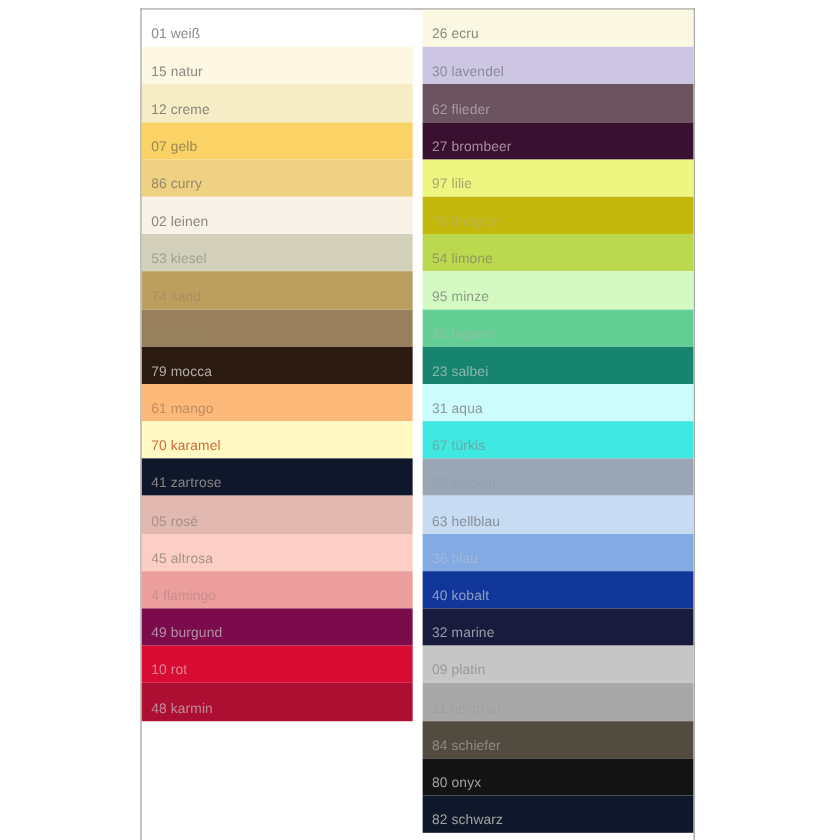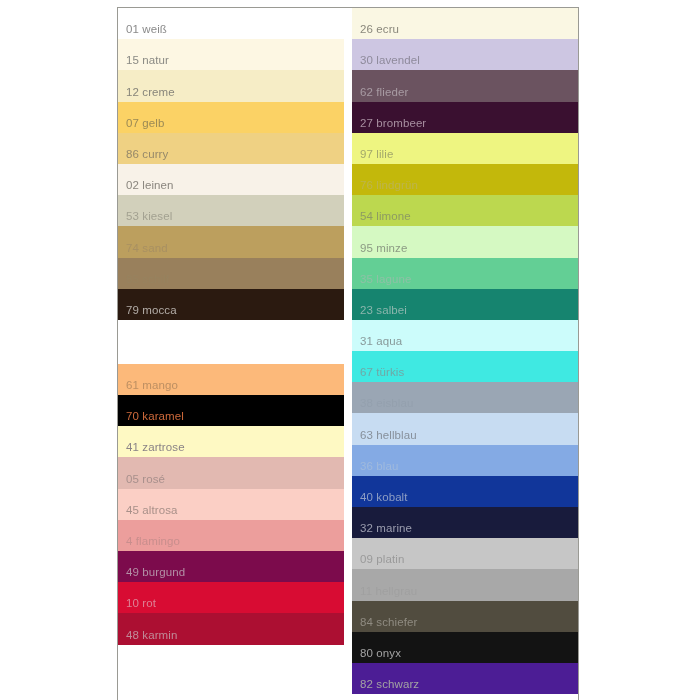--- a/index.html
+++ b/index.html
@@ -103,27 +103,27 @@
         </div>
         <div class="swatch-row" style="background: rgb(188, 159, 94);">
           <span class="swatch-label" style="color: rgb(168, 144, 98);">74 sand</span>
         </div>
         <div class="swatch-row" style="background: rgb(153, 128, 92);">
           <span class="swatch-label" style="color: rgb(151, 130, 95);">85 schilf</span>
         </div>
         <div class="swatch-row" style="background: rgb(43, 26, 16);">
           <span class="swatch-label" style="color: rgb(179, 173, 168);">79 mocca</span>
         </div>
-        <div class="swatch-row" style="background: rgb(252, 185, 122); margin-top: 44px;">
+        <div class="swatch-row" style="background: rgb(252, 185, 122);">
           <span class="swatch-label" style="color: rgb(189, 143, 98);">61 mango</span>
         </div>
-        <div class="swatch-row" style="background: #000000; text-align: center;">
+        <div class="swatch-row" style="background: #fef9c3; text-align: center;">
           <span class="swatch-label" style="color: rgb(207, 106, 59);">70 karamel</span>
         </div>
-        <div class="swatch-row" style="background: #fef9c3;">
+        <div class="swatch-row" style="background: #0f172a;">
           <span class="swatch-label" style="color: rgb(138, 131, 134);">41 zartrose</span>
         </div>
         <div class="swatch-row" style="background: rgb(226, 185, 177);">
           <span class="swatch-label" style="color: rgb(168, 144, 140);">05 rosé</span>
         </div>
         <div class="swatch-row" style="background: rgb(251, 207, 197);">
           <span class="swatch-label" style="color: rgb(168, 144, 137);">45 altrosa</span>
         </div>
         <div class="swatch-row" style="background: rgb(236, 158, 156);">
           <span class="swatch-label" style="color: rgb(201, 142, 141);">4 flamingo</span>
@@ -195,18 +195,18 @@
         </div>
         <div class="swatch-row" style="background: rgb(168, 168, 168);">
           <span class="swatch-label" style="color: rgb(160, 160, 160);">11 hellgrau</span>
         </div>
         <div class="swatch-row" style="background: rgb(81, 76, 63);">
           <span class="swatch-label" style="color: rgb(143, 139, 129);">84 schiefer</span>
         </div>
         <div class="swatch-row" style="background: rgb(19, 19, 19);">
           <span class="swatch-label" style="color: rgb(163, 163, 163);">80 onyx</span>
         </div>
-        <div class="swatch-row" style="background: #4c1d95;">
+        <div class="swatch-row" style="background: #0f172a;">
           <span class="swatch-label" style="color: rgb(163, 163, 163);">82 schwarz</span>
         </div>
       </div>
   </div>
 </div>
 
 </body></html>

